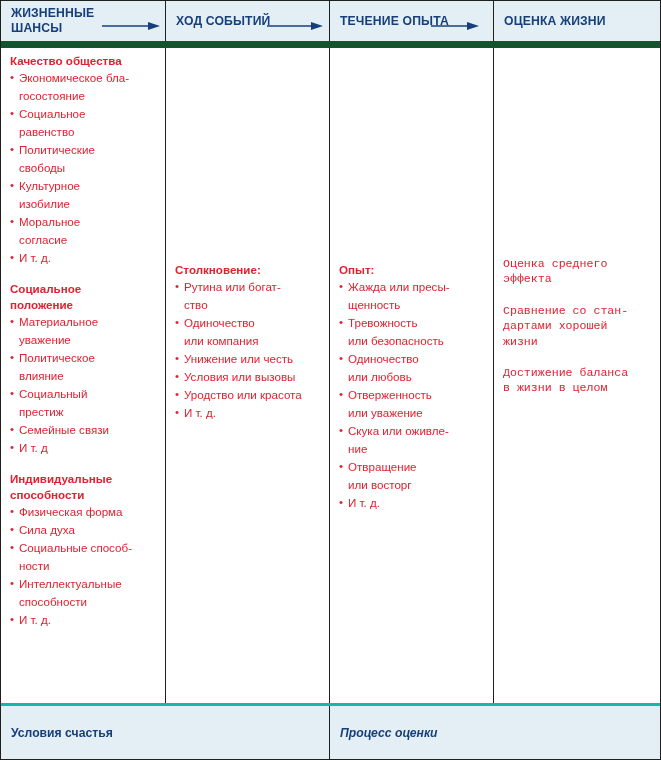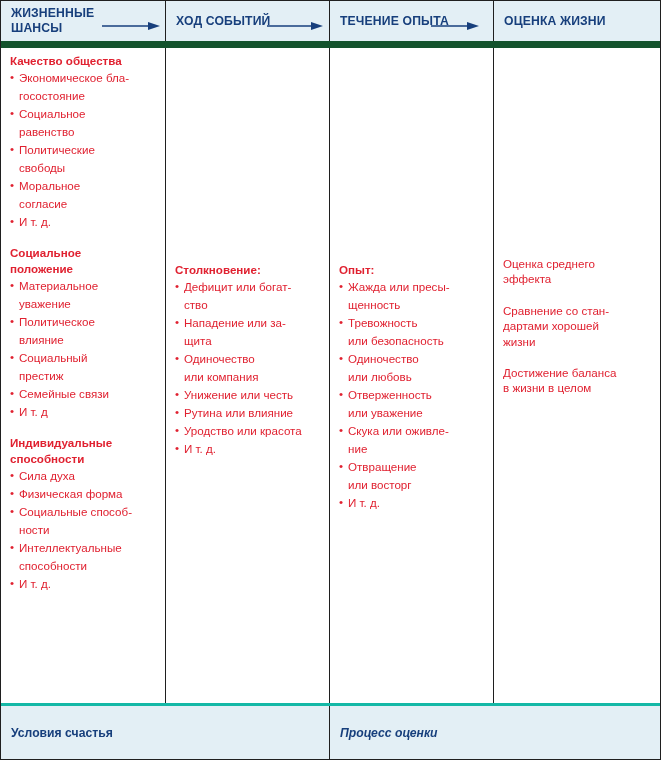--- a/index.html
+++ b/index.html
@@ -84,21 +84,21 @@
     box-sizing: border-box;
     border-bottom: 3px solid #14b8a6;
     background: #ffffff;
   }
   .body-cell {
     box-sizing: border-box;
     border-right: 1px solid #1f1f1f;
     overflow: hidden;
     position: relative;
   }
-  .body-cell:last-child { border-right: none; }
+  .body-cell:last-child { border-right: none; font-family: Liberation Mono, monospace; }
   .bc-1 { width: 165px; }
   .bc-2 { width: 164px; }
   .bc-3 { width: 164px; }
   .bc-4 { width: 168px; }
 
   .cell-inner {
     position: absolute;
     left: 0;
     right: 0;
     padding: 0 8px 0 9px;
@@ -233,20 +233,22 @@
 
         <div class="group">
           <div class="group-title">Качество общества</div>
           <ul class="items">
             <li>Экономическое бла-
 госостояние</li>
             <li>Социальное
 равенство</li>
             <li>Политические
 свободы</li>
+            <li>Культурное
+изобилие</li>
             <li>Моральное
 согласие</li>
             <li>И т. д.</li>
           </ul>
         </div>
 
         <div class="group">
           <div class="group-title">Социальное
 положение</div>
           <ul class="items">
@@ -258,46 +260,44 @@
 престиж</li>
             <li>Семейные связи</li>
             <li>И т. д</li>
           </ul>
         </div>
 
         <div class="group">
           <div class="group-title">Индивидуальные
 способности</div>
           <ul class="items">
+            <li>Физическая форма</li>
             <li>Сила духа</li>
-            <li>Физическая форма</li>
             <li>Социальные способ-
 ности</li>
             <li>Интеллектуальные
 способности</li>
             <li>И т. д.</li>
           </ul>
         </div>
 
       </div>
     </div>
 
     <div class="body-cell bc-2">
       <div class="cell-inner">
         <div class="group">
           <div class="group-title">Столкновение:</div>
           <ul class="items">
-            <li>Дефицит или богат-
+            <li>Рутина или богат-
 ство</li>
-            <li>Нападение или за-
-щита</li>
             <li>Одиночество
 или компания</li>
             <li>Унижение или честь</li>
-            <li>Рутина или влияние</li>
+            <li>Условия или вызовы</li>
             <li>Уродство или красота</li>
             <li>И т. д.</li>
           </ul>
         </div>
       </div>
     </div>
 
     <div class="body-cell bc-3">
       <div class="cell-inner">
         <div class="group">

